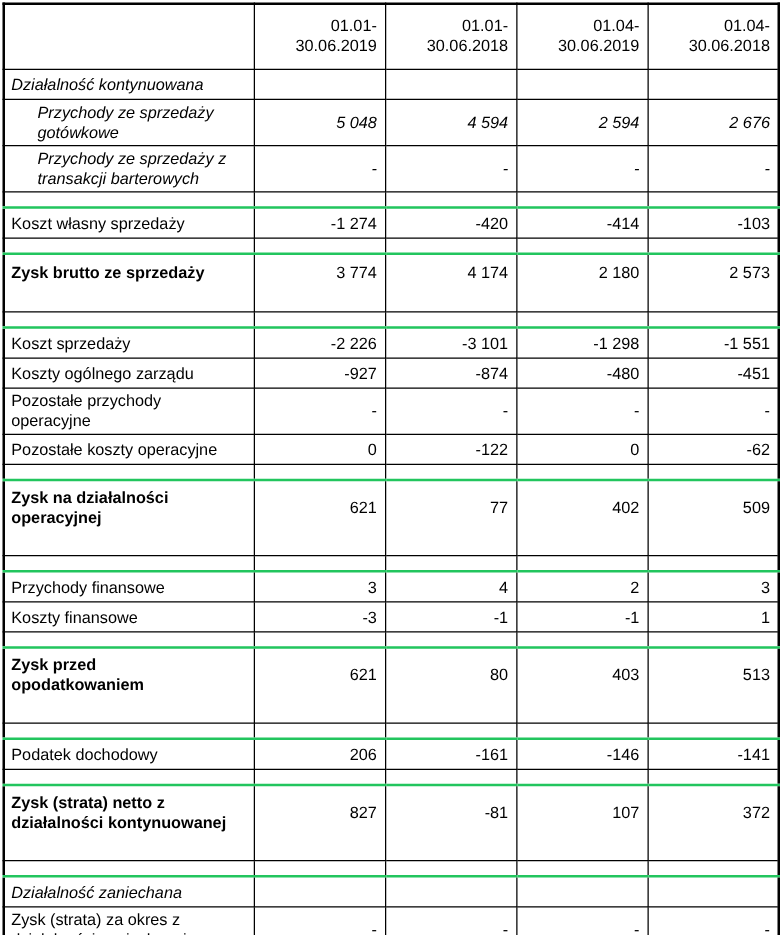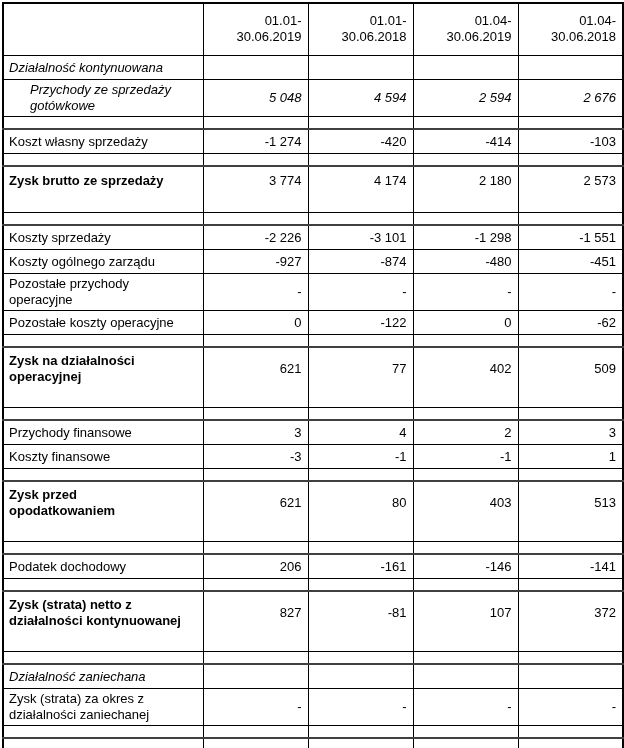--- a/index.html
+++ b/index.html
@@ -42,21 +42,21 @@
     text-align: right;
     padding: 2px 6px 2px 2px;
   }
   tr.row-item td, tr.row-section td { height: 19px; }
   tr.row-section td.label { font-weight: normal; font-style: italic; padding-right: 4px; }
   tr.row-sub td.label { font-style: italic; padding-left: 26px; }
   tr.row-sub td.num { font-style: italic; }
   tr.row-total td { padding-top: 5px; padding-bottom: 22px; height: 18px; }
   tr.row-total td.label { font-weight: bold; }
   tr.row-spacer td { height: 11px; padding: 0; }
-  tr.thick td { border-top: 2px solid #404040; }
+  tr.thick td { border-top: 2px solid #22c55e; }
   td.hl { border: 2px solid #000; }
 </style>
 </head>
 <body>
 
 <div class="page">
   <table class="fin">
     <colgroup>
       <col style="width:200px">
       <col style="width:105px">
@@ -81,20 +81,27 @@
           <td class="num"></td>
           <td class="num"></td>
         </tr>
         <tr class="row-sub">
           <td class="label">Przychody ze sprzedaży gotówkowe</td>
           <td class="num">5 048</td>
           <td class="num">4 594</td>
           <td class="num">2 594</td>
           <td class="num">2 676</td>
         </tr>
+        <tr class="row-sub">
+          <td class="label">Przychody ze sprzedaży z transakcji barterowych</td>
+          <td class="num">-</td>
+          <td class="num">-</td>
+          <td class="num">-</td>
+          <td class="num">-</td>
+        </tr>
         <tr class="row-spacer">
           <td class="label"></td>
           <td class="num"></td>
           <td class="num"></td>
           <td class="num"></td>
           <td class="num"></td>
         </tr>
         <tr class="row-item thick">
           <td class="label">Koszt własny sprzedaży</td>
           <td class="num">-1 274</td>
@@ -117,21 +124,21 @@
           <td class="num">2 573</td>
         </tr>
         <tr class="row-spacer">
           <td class="label"></td>
           <td class="num"></td>
           <td class="num"></td>
           <td class="num"></td>
           <td class="num"></td>
         </tr>
         <tr class="row-item thick">
-          <td class="label">Koszty sprzedaży</td>
+          <td class="label">Koszt sprzedaży</td>
           <td class="num">-2 226</td>
           <td class="num">-3 101</td>
           <td class="num">-1 298</td>
           <td class="num">-1 551</td>
         </tr>
         <tr class="row-item">
           <td class="label">Koszty ogólnego zarządu</td>
           <td class="num">-927</td>
           <td class="num">-874</td>
           <td class="num">-480</td>

